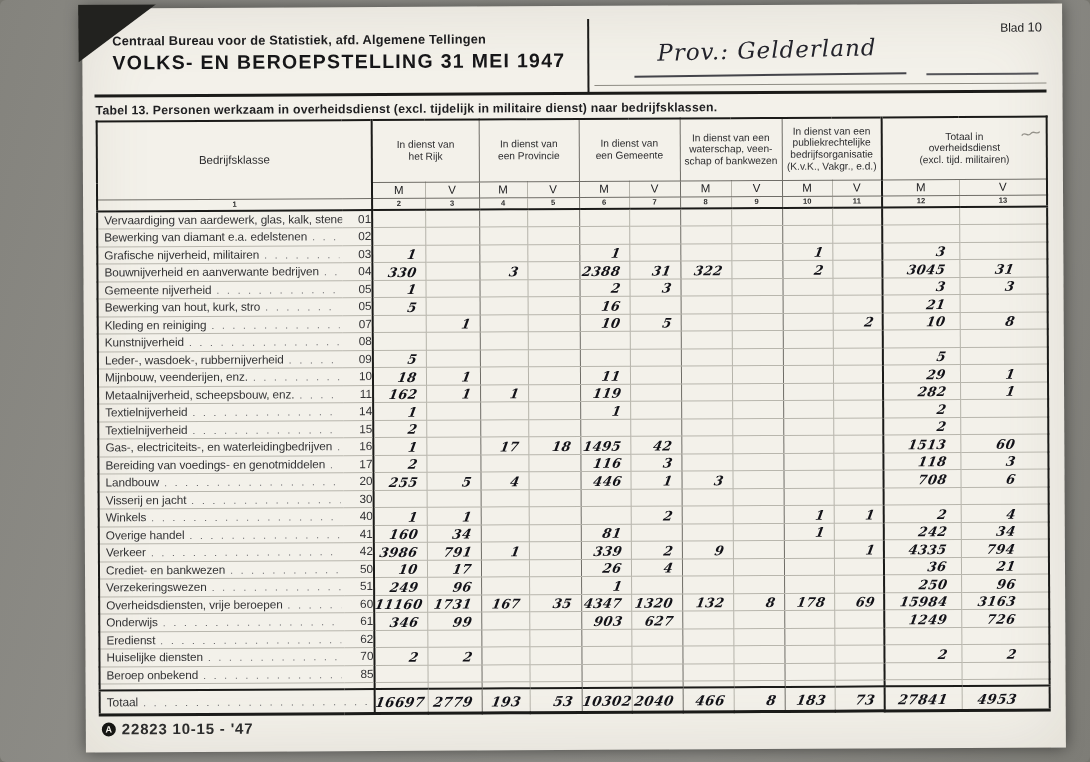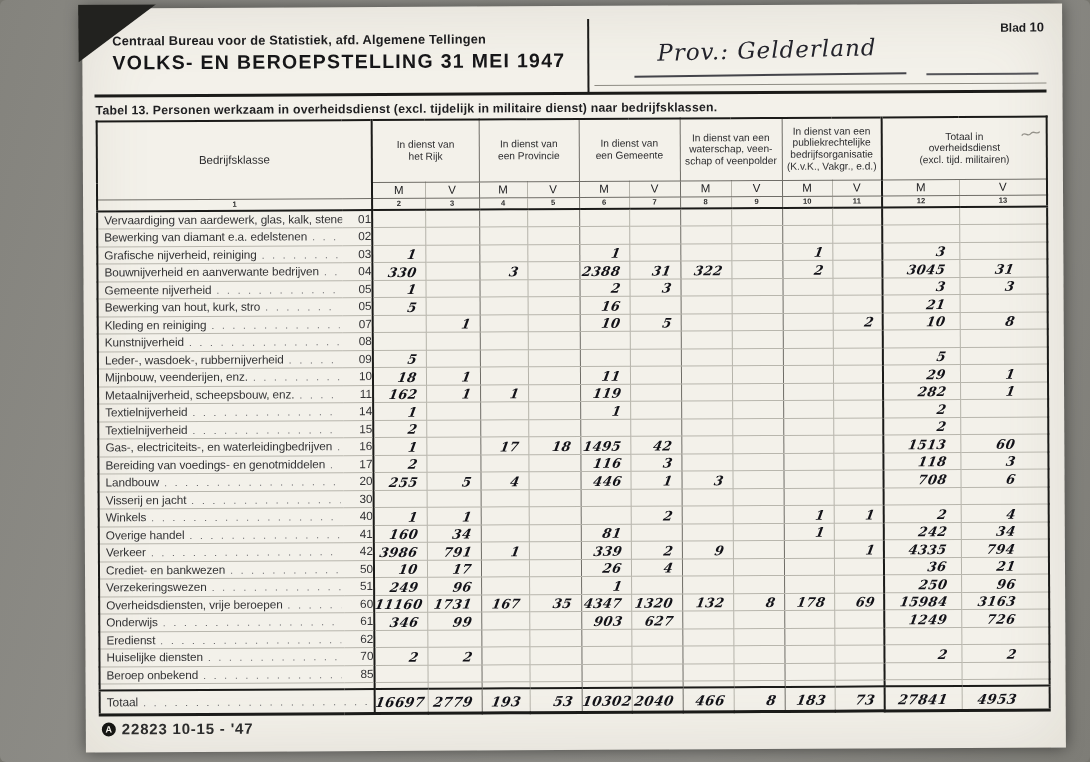--- a/index.html
+++ b/index.html
@@ -10,21 +10,21 @@
            background:#f3f1ea; transform:rotate(-0.3deg);
            box-shadow:0 0 16px rgba(0,0,0,.5), inset 0 0 70px rgba(110,100,80,.14);
            position:absolute; }
   .corner { position:absolute; left:-4px; top:-4px; width:78px; height:58px;
             background:#22221f; clip-path:polygon(0 0,100% 0,0 100%); }
 
   
   .org  { position:absolute; left:30px; top:25px; font-size:12.8px; font-weight:bold; color:#1d1d1f; letter-spacing:.2px; }
   .doc-title { position:absolute; left:30px; top:43px; font-size:19.5px; font-weight:bold; color:#161618; letter-spacing:1.3px; }
   .vdiv { position:absolute; left:505px; top:13px; width:2px; height:73px; background:#1c1c1a; }
-  .blad { position:absolute; left:918px; top:16px; font-size:12px; font-weight:bold; color:#1c1c1e; }
+  .blad { position:absolute; left:918px; top:16px; font-size:12px; font-weight:normal; color:#1c1c1e; }
   .blad-num { font-size:13px; }
   .prov { position:absolute; left:575px; top:32px; font-family:"DejaVu Serif", serif; font-style:italic;
           font-size:23px; color:#23232b; letter-spacing:1px; transform:rotate(-1.2deg); }
   .prov-line  { position:absolute; left:552px; top:69px; width:272px; height:2px; background:#44444a; transform:rotate(-.4deg); }
   .prov-line2 { position:absolute; left:844px; top:69px; width:112px; height:2px; background:#55555a; }
   .thin-rule  { position:absolute; left:512px; top:79px; width:452px; height:1px; background:#8d8b83; }
   .thick-rule { position:absolute; left:12px; top:86px; width:952px; height:3px; background:#1b1b19; }
   .caption { position:absolute; left:13px; top:95px; font-size:12.3px; font-weight:bold; color:#1f1f21; letter-spacing:.2px; }
 
   
@@ -110,21 +110,21 @@
               <div>In dienst van</div>
               <div>een Provincie</div>
             </th>
             <th class="g c-v" colspan="2">
               <div>In dienst van</div>
               <div>een Gemeente</div>
             </th>
             <th class="g c-v" colspan="2">
               <div>In dienst van een</div>
               <div>waterschap, veen-</div>
-              <div>schap of veenpolder</div>
+              <div>schap of bankwezen</div>
             </th>
             <th class="g c-vt" colspan="2">
               <div>In dienst van een</div>
               <div>publiekrechtelijke</div>
               <div>bedrijfsorganisatie</div>
               <div>(K.v.K., Vakgr., e.d.)</div>
             </th>
             <th class="g c-end" colspan="2">
               <div>Totaal in</div>
               <div>overheidsdienst</div>
@@ -202,21 +202,21 @@
             <td class="val c-m"></td>
             <td class="val c-v"></td>
             <td class="val c-m"></td>
             <td class="val c-vt"></td>
             <td class="val c-m tot-m"></td>
             <td class="val c-end tot-v"></td>
           </tr>
           <tr>
             <td class="lbl">
               <div class="lbl-inner">
-                <span class="lbl-text">Grafische nijverheid, reiniging</span>
+                <span class="lbl-text">Grafische nijverheid, militairen</span>
                 <span class="leader"></span>
               </div>
             </td>
             <td class="code code-r">03</td>
             <td class="val c-m"><span class="hw">1</span></td>
             <td class="val c-v"></td>
             <td class="val c-m"></td>
             <td class="val c-v"></td>
             <td class="val c-m"><span class="hw">1</span></td>
             <td class="val c-v"></td>

